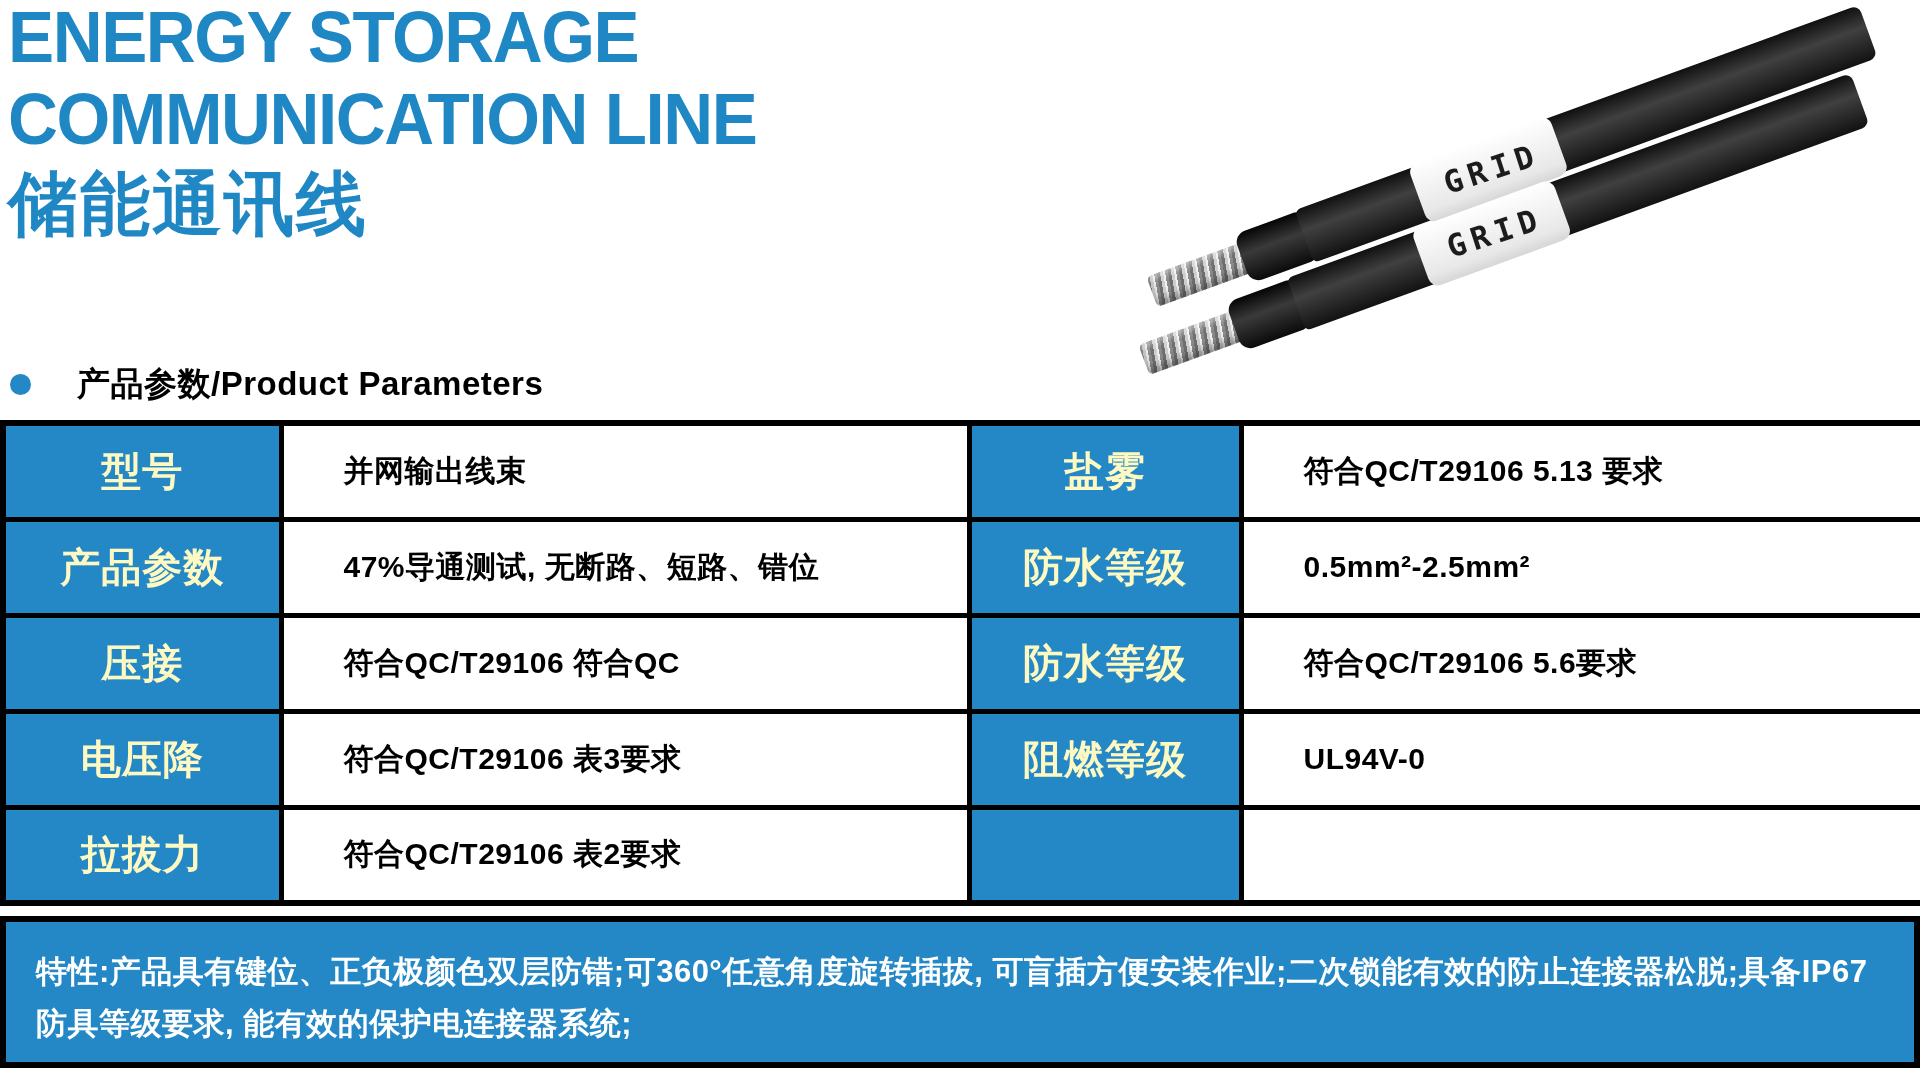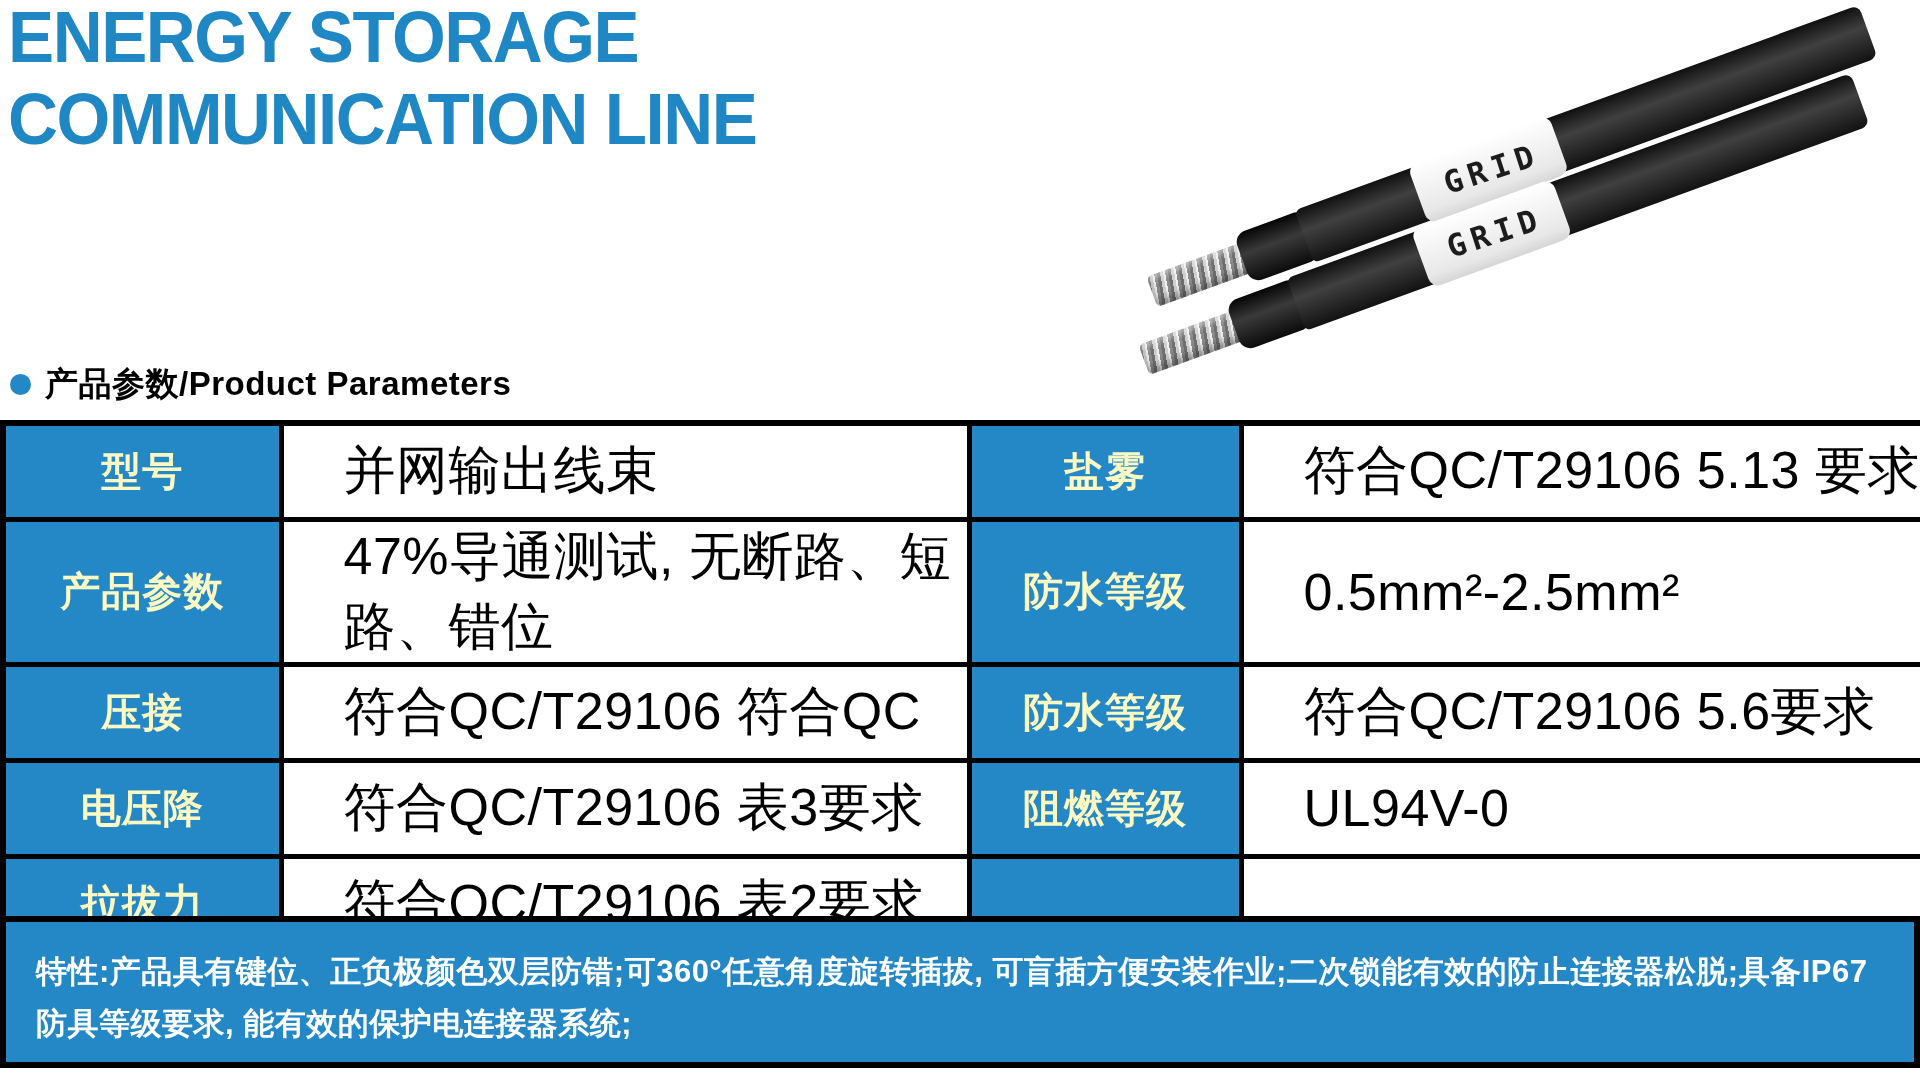--- a/index.html
+++ b/index.html
@@ -7,32 +7,32 @@
               font-family:"Liberation Sans", sans-serif; }
   .page { position:relative; width:1545px; height:1074px; background:#fff; }
 
   
   .title-block { position:absolute; left:8px; top:-4px; color:#1f87c4; }
   .title-en { font-size:72px; line-height:82px; font-weight:bold; letter-spacing:-1.5px;
               transform:scaleX(0.96); transform-origin:left top; white-space:nowrap; }
   .title-cn { font-size:70px; line-height:88px; font-weight:bold; letter-spacing:2px; }
 
   
-  .section-header { position:absolute; left:10px; top:362px; display:flex; align-items:center; }
+  .section-header { position:absolute; left:10px; top:362px; display:flex; align-items:center;gap:32px; }
   .dot { width:21px; height:21px; border-radius:50%; background:#2388c5; margin-right:14px; }
   .section-title { font-size:33px; font-weight:bold; color:#000; letter-spacing:0.5px; }
 
   
   table.params { position:absolute; left:0; top:420px; width:1920px;
                  border-collapse:collapse; table-layout:fixed; }
   table.params td { border:5px solid #000; height:96px; overflow:hidden; }
   table.params { border:6px solid #000; }
   td.lbl { background:#2388c5; color:#fef9c3; font-size:40px; font-weight:bold;
            text-align:center; vertical-align:middle; letter-spacing:1px; }
-  td.val { background:#fff; color:#000; font-size:52px; font-weight:normal;
+  td.val { background:#fff; color:#000; font-size:30px; font-weight:bold;
            vertical-align:middle; padding-left:60px; letter-spacing:0.5px; }
 
   
   .feature-box { position:absolute; left:0; top:916px; width:1920px; height:152px;
                  background:#2388c5; border:6px solid #000; color:#fff;
                  padding:24px 34px 0 30px; font-size:31px; font-weight:bold;
                  line-height:52px; letter-spacing:0.5px; }
 
   
   .hero { position:absolute; left:1100px; top:0; width:820px; height:420px; }
@@ -59,20 +59,21 @@
                color:#1c1c1c; letter-spacing:6px; transform:rotate(2deg) translateX(3px); }
 </style>
 </head>
 <body>
 
 <div class="page">
 
   <div class="title-block">
     <div class="title-en">ENERGY STORAGE</div>
     <div class="title-en">COMMUNICATION LINE</div>
+    <div class="title-cn">储能通讯线</div>
   </div>
 
   <div class="hero">
     <div class="cable cable-1">
       <div class="strand"></div>
       <div class="ferrule"></div>
       <div class="body-wire"></div>
       <div class="band">
         <span>GRID</span>
       </div>

